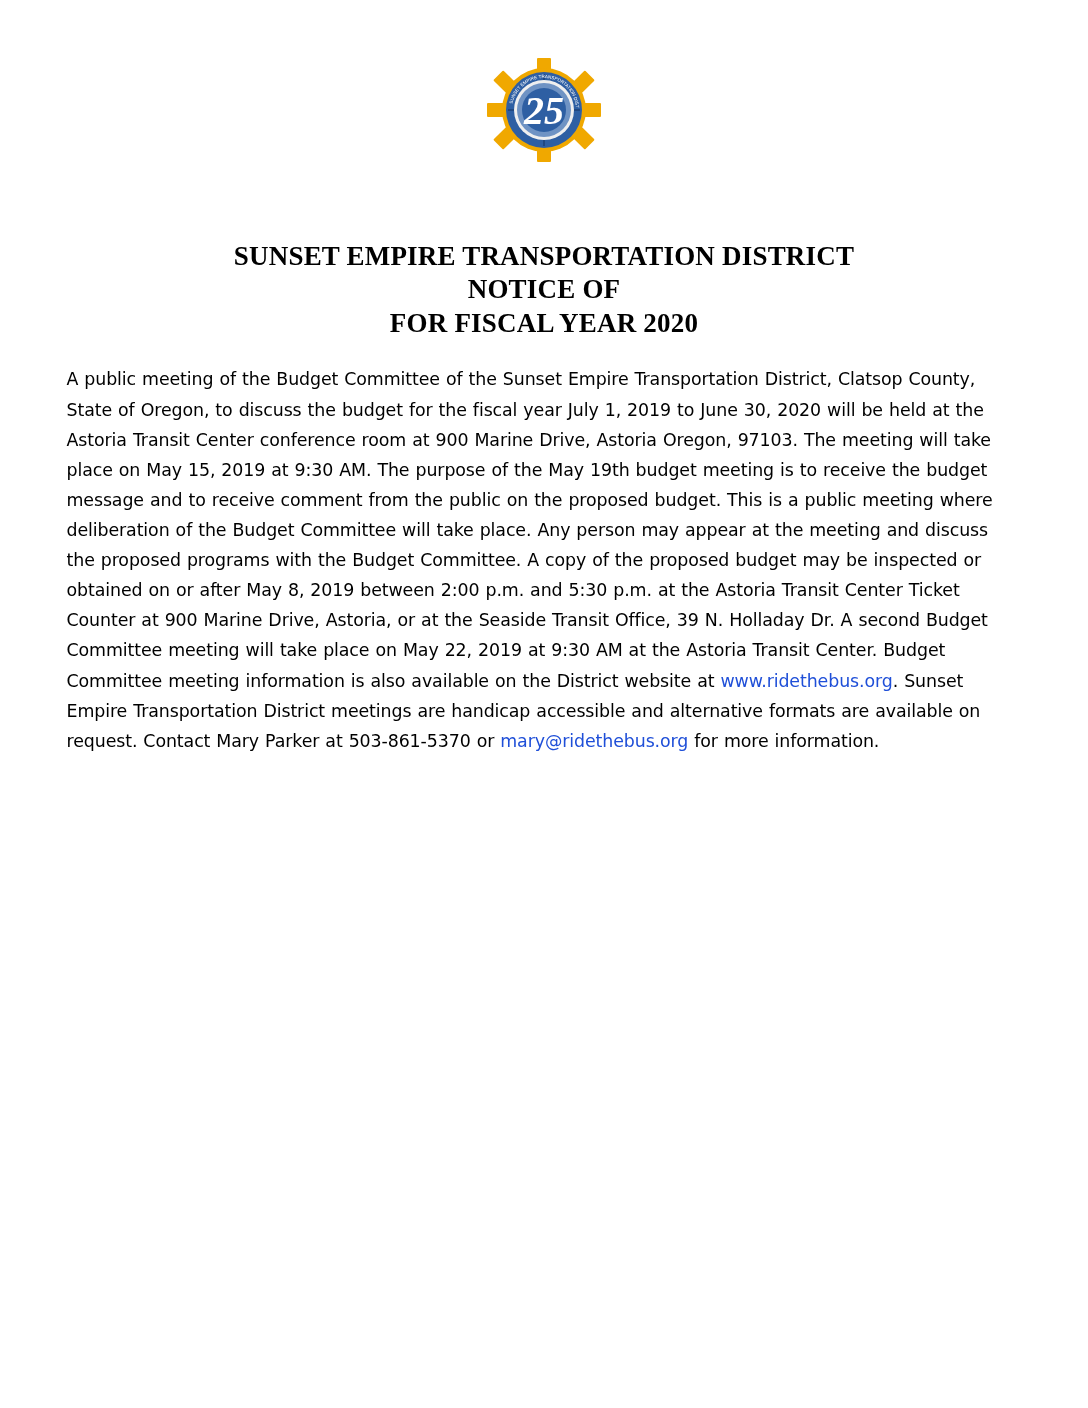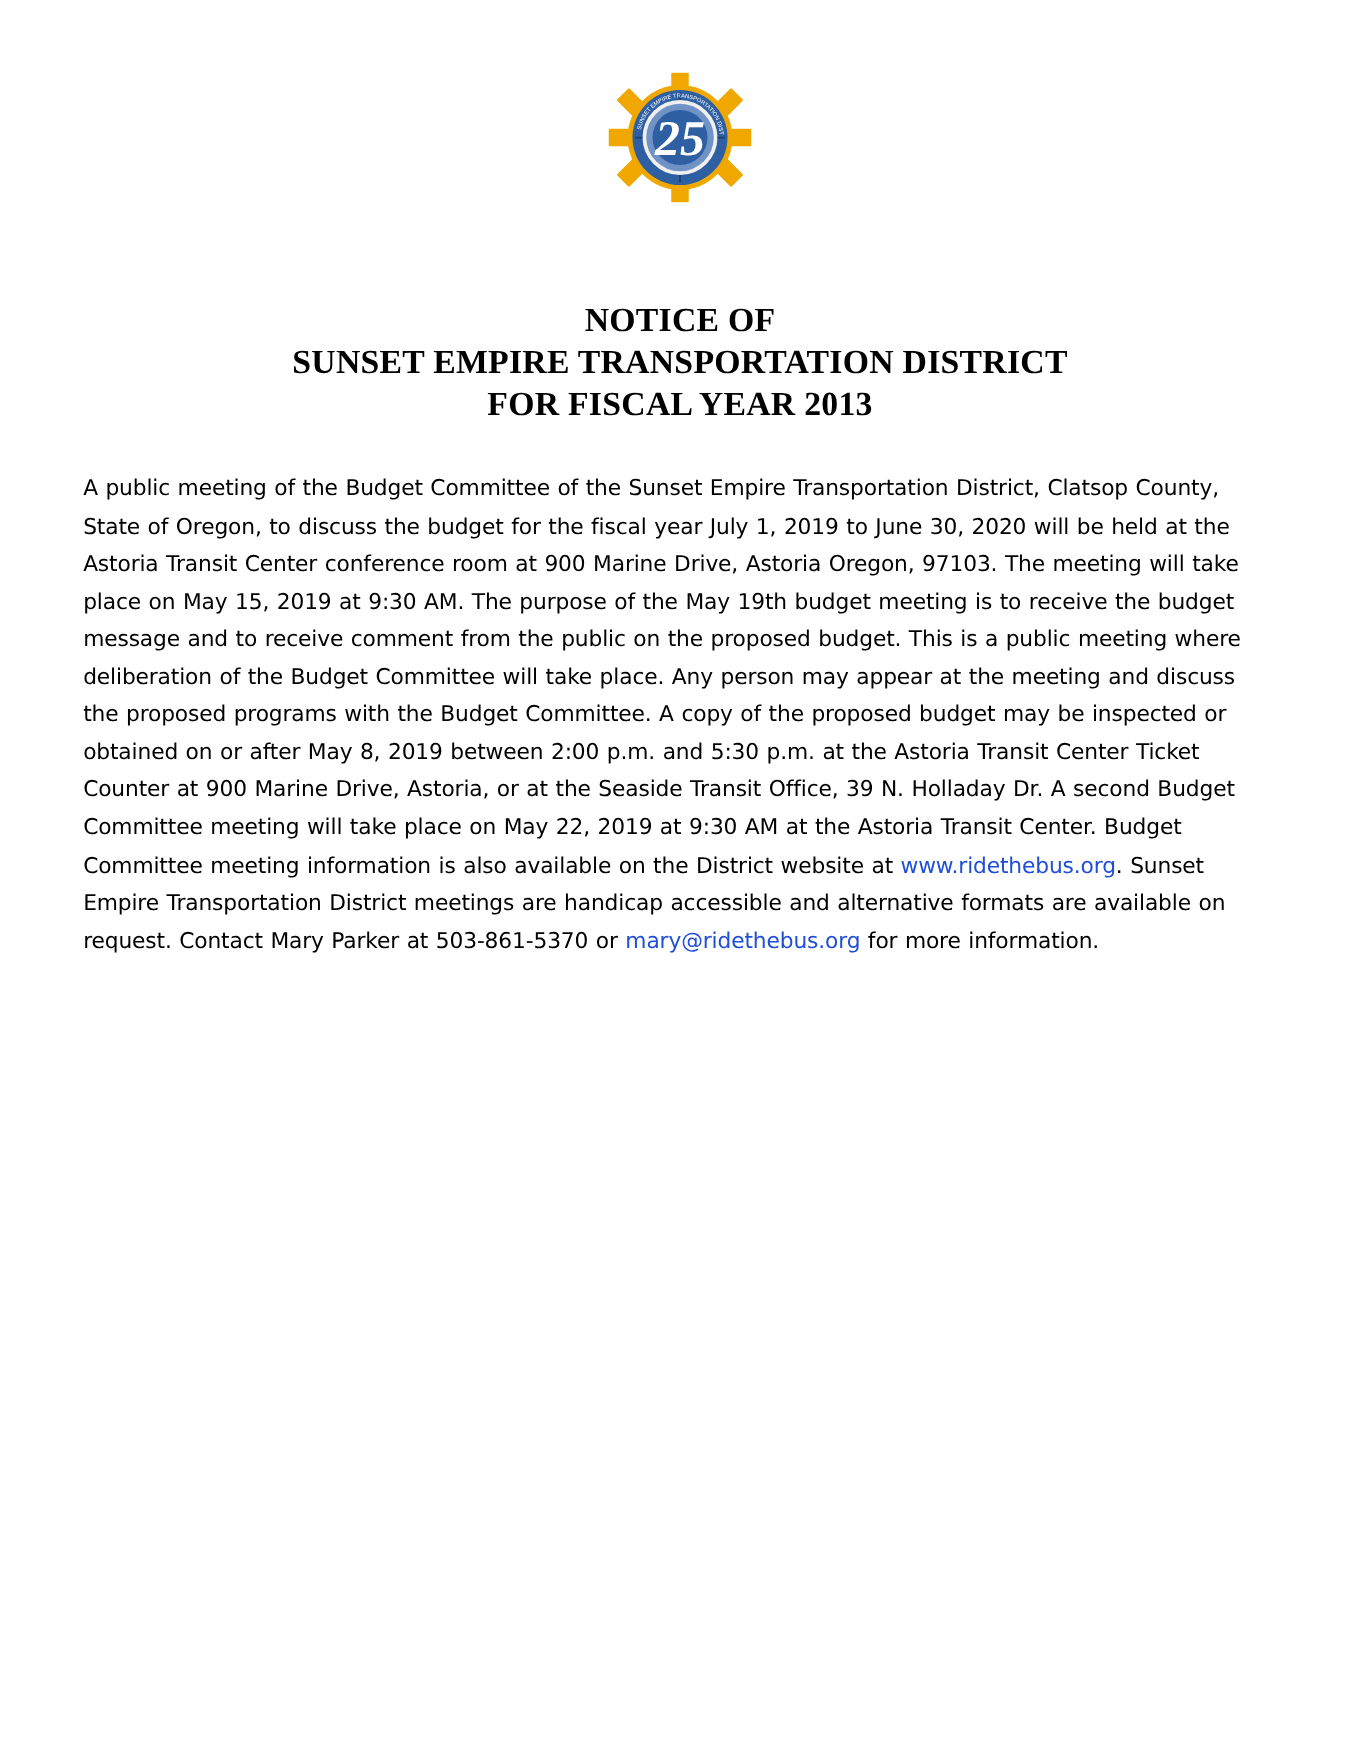--- a/index.html
+++ b/index.html
@@ -45,21 +45,21 @@
     font-weight: bold;
     font-size: 27px;
     line-height: 1.24;
     letter-spacing: 0.2px;
     color: #000;
   }
   .title-block div { white-space: nowrap; }
 
   
   .body-block {
-    margin: 36px auto 0 auto;
+    margin: 24px auto 0 auto;
     width: 955px;
     font-family: "DejaVu Sans", sans-serif;
     font-size: 17.4px;
     line-height: 1.73;
     color: #000;
     text-align: left;
     letter-spacing: -0.1px;
     word-spacing: 0.6px;
   }
   .lnk {
@@ -105,22 +105,22 @@
 
         <path id="arcpath" d="M 65 52 m -32,0 a 32,32 0 0 1 64,0" fill="none"></path>
         <text font-family="'Liberation Sans', sans-serif" font-size="4.6" fill="#ffffff">
           <textPath href="#arcpath" startOffset="6%">SUNSET EMPIRE TRANSPORTATION DIST</textPath>
         </text>
       </svg>
     </div>
   </div>
 
   <div class="title-block">
+    <div>SUNSET EMPIRE TRANSPORTATION DISTRICT</div>
     <div>NOTICE OF</div>
-    <div>SUNSET EMPIRE TRANSPORTATION DISTRICT</div>
-    <div>FOR FISCAL YEAR 2013</div>
+    <div>FOR FISCAL YEAR 2020</div>
   </div>
 
   <div class="body-block">
     <span> A public meeting of the Budget Committee of the Sunset Empire Transportation District, Clatsop County, State of Oregon, to discuss the budget for the fiscal year July 1, 2019 to June 30, 2020 will be held at the Astoria Transit Center conference room at 900 Marine Drive, Astoria Oregon, 97103. The meeting will take place on May 15, 2019 at 9:30 AM. The purpose of the May 19th budget meeting is to receive the budget message and to receive comment from the public on the proposed budget. This is a public meeting where deliberation of the Budget Committee will take place. Any person may appear at the meeting and discuss the proposed programs with the Budget Committee. A copy of the proposed budget may be inspected or obtained on or after May 8, 2019 between 2:00 p.m. and 5:30 p.m. at the Astoria Transit Center Ticket Counter at 900 Marine Drive, Astoria, or at the Seaside Transit Office, 39 N. Holladay Dr. A second Budget Committee meeting will take place on May 22, 2019 at 9:30 AM at the Astoria Transit Center. Budget Committee meeting information is also available on the District website at </span><a class="lnk u" href="#">www.ridethebus.org</a><span>. Sunset Empire Transportation District meetings are handicap accessible and alternative formats are available on request. Contact Mary Parker at 503-861-5370 or </span><a class="lnk u" href="#">mary@ridethebus.org</a><span> for more information.</span>
   </div>
 
 </div>
 
 </body></html>

